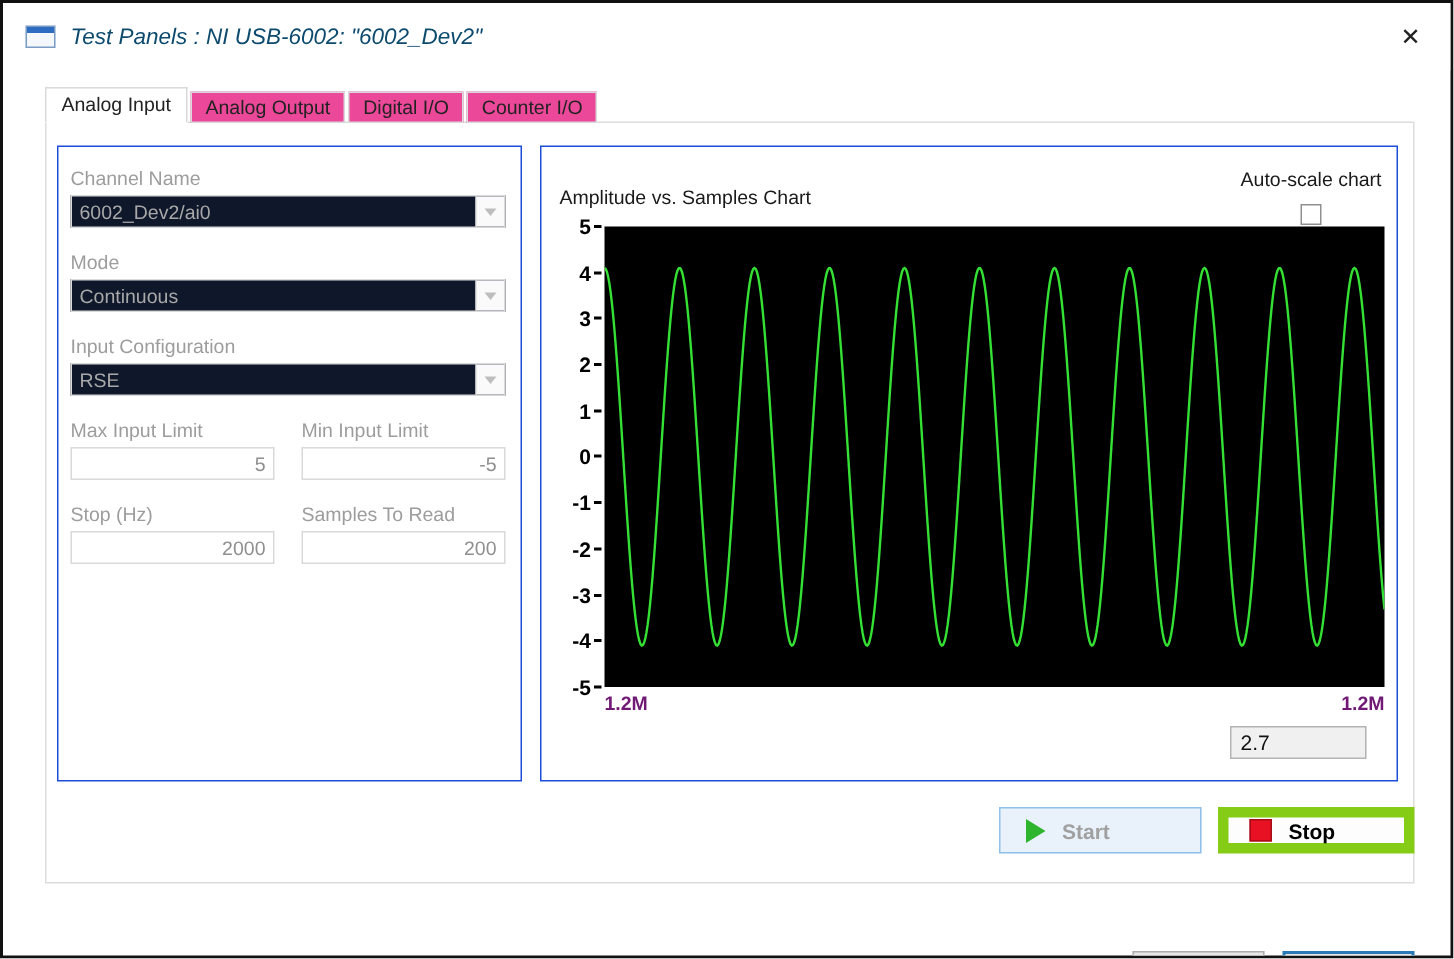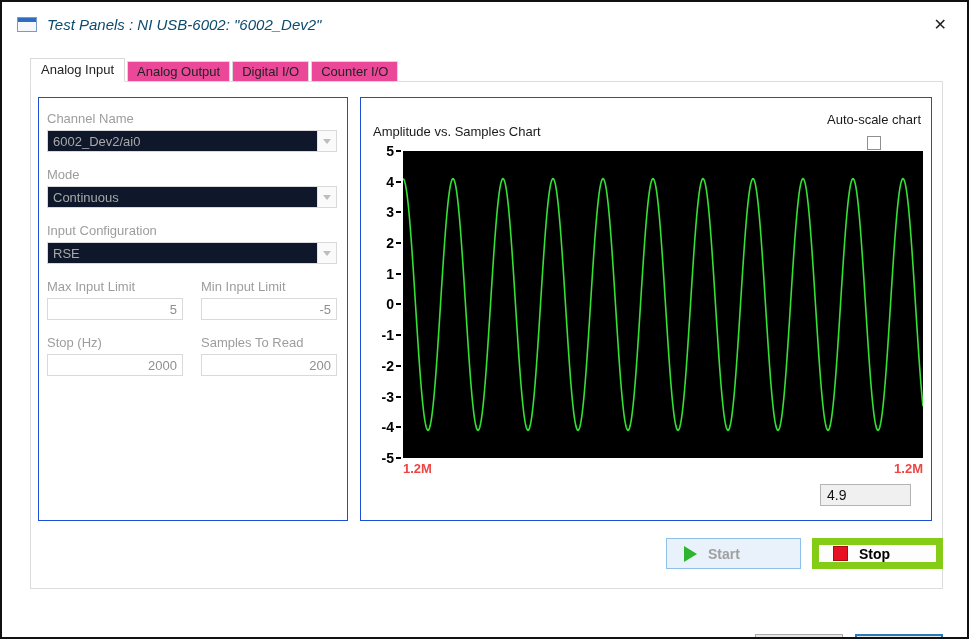--- a/index.html
+++ b/index.html
@@ -166,21 +166,21 @@
   .ytick { display: flex; align-items: center; height: 16px; }
   .ytick .lbl { font-size: 14px; font-weight: 600; color: #000; }
   .tickmark { width: 5px; height: 2px; background: #000; margin-left: 2px; }
   .x-axis {
     position: absolute;
     left: 42px; top: 363px;
     width: 520px;
     display: flex;
     justify-content: space-between;
   }
-  .x-axis span { font-size: 13px; font-weight: 700; color: #ef4444; }
+  .x-axis span { font-size: 13px; font-weight: 700; color: #701a75; }
   .value-box {
     position: absolute;
     left: 459px; top: 386px;
     width: 91px; height: 22px;
     background: #f0f0f0;
     border: 1px solid #b4b4b4;
     font-size: 14px;
     color: #111;
     display: flex;
     align-items: center;
@@ -374,21 +374,21 @@
         <svg id="wave-svg" viewBox="0 0 520 307" preserveAspectRatio="none">
           <polyline id="wave-line" fill="none" stroke-width="1.6" points="0.00,27.63 0.80,28.27 1.60,30.17 2.40,33.31 3.20,37.67 4.00,43.20 4.80,49.84 5.60,57.53 6.40,66.19 7.20,75.73 8.00,86.06 8.80,97.06 9.60,108.64 10.40,120.67 11.20,133.03 12.00,145.60 12.80,158.24 13.60,170.84 14.40,183.27 15.20,195.39 16.00,207.09 16.80,218.25 17.60,228.76 18.40,238.50 19.20,247.39 20.00,255.33 20.80,262.24 21.60,268.06 22.40,272.71 23.20,276.16 24.00,278.38 24.80,279.33 25.60,279.01 26.40,277.43 27.20,274.59 28.00,270.53 28.80,265.29 29.60,258.92 30.40,251.49 31.20,243.06 32.00,233.73 32.80,223.59 33.60,212.75 34.40,201.30 35.20,189.38 36.00,177.09 36.80,164.56 37.60,151.92 38.40,139.29 39.20,126.81 40.00,114.60 40.80,102.79 41.60,91.48 42.40,80.80 43.20,70.86 44.00,61.74 44.80,53.56 45.60,46.39 46.40,40.29 47.20,35.34 48.00,31.58 48.80,29.06 49.60,27.79 50.40,27.79 51.20,29.06 52.00,31.58 52.80,35.34 53.60,40.29 54.40,46.39 55.20,53.56 56.00,61.74 56.80,70.86 57.60,80.80 58.40,91.48 59.20,102.79 60.00,114.60 60.80,126.81 61.60,139.29 62.40,151.92 63.20,164.56 64.00,177.09 64.80,189.38 65.60,201.30 66.40,212.75 67.20,223.59 68.00,233.73 68.80,243.06 69.60,251.49 70.40,258.92 71.20,265.29 72.00,270.53 72.80,274.59 73.60,277.43 74.40,279.01 75.20,279.33 76.00,278.38 76.80,276.16 77.60,272.71 78.40,268.06 79.20,262.24 80.00,255.33 80.80,247.39 81.60,238.50 82.40,228.76 83.20,218.25 84.00,207.09 84.80,195.39 85.60,183.27 86.40,170.84 87.20,158.24 88.00,145.60 88.80,133.03 89.60,120.67 90.40,108.64 91.20,97.06 92.00,86.06 92.80,75.73 93.60,66.19 94.40,57.53 95.20,49.84 96.00,43.20 96.80,37.67 97.60,33.31 98.40,30.17 99.20,28.27 100.00,27.63 100.80,28.27 101.60,30.17 102.40,33.31 103.20,37.67 104.00,43.20 104.80,49.84 105.60,57.53 106.40,66.19 107.20,75.73 108.00,86.06 108.80,97.06 109.60,108.64 110.40,120.67 111.20,133.03 112.00,145.60 112.80,158.24 113.60,170.84 114.40,183.27 115.20,195.39 116.00,207.09 116.80,218.25 117.60,228.76 118.40,238.50 119.20,247.39 120.00,255.33 120.80,262.24 121.60,268.06 122.40,272.71 123.20,276.16 124.00,278.38 124.80,279.33 125.60,279.01 126.40,277.43 127.20,274.59 128.00,270.53 128.80,265.29 129.60,258.92 130.40,251.49 131.20,243.06 132.00,233.73 132.80,223.59 133.60,212.75 134.40,201.30 135.20,189.38 136.00,177.09 136.80,164.56 137.60,151.92 138.40,139.29 139.20,126.81 140.00,114.60 140.80,102.79 141.60,91.48 142.40,80.80 143.20,70.86 144.00,61.74 144.80,53.56 145.60,46.39 146.40,40.29 147.20,35.34 148.00,31.58 148.80,29.06 149.60,27.79 150.40,27.79 151.20,29.06 152.00,31.58 152.80,35.34 153.60,40.29 154.40,46.39 155.20,53.56 156.00,61.74 156.80,70.86 157.60,80.80 158.40,91.48 159.20,102.79 160.00,114.60 160.80,126.81 161.60,139.29 162.40,151.92 163.20,164.56 164.00,177.09 164.80,189.38 165.60,201.30 166.40,212.75 167.20,223.59 168.00,233.73 168.80,243.06 169.60,251.49 170.40,258.92 171.20,265.29 172.00,270.53 172.80,274.59 173.60,277.43 174.40,279.01 175.20,279.33 176.00,278.38 176.80,276.16 177.60,272.71 178.40,268.06 179.20,262.24 180.00,255.33 180.80,247.39 181.60,238.50 182.40,228.76 183.20,218.25 184.00,207.09 184.80,195.39 185.60,183.27 186.40,170.84 187.20,158.24 188.00,145.60 188.80,133.03 189.60,120.67 190.40,108.64 191.20,97.06 192.00,86.06 192.80,75.73 193.60,66.19 194.40,57.53 195.20,49.84 196.00,43.20 196.80,37.67 197.60,33.31 198.40,30.17 199.20,28.27 200.00,27.63 200.80,28.27 201.60,30.17 202.40,33.31 203.20,37.67 204.00,43.20 204.80,49.84 205.60,57.53 206.40,66.19 207.20,75.73 208.00,86.06 208.80,97.06 209.60,108.64 210.40,120.67 211.20,133.03 212.00,145.60 212.80,158.24 213.60,170.84 214.40,183.27 215.20,195.39 216.00,207.09 216.80,218.25 217.60,228.76 218.40,238.50 219.20,247.39 220.00,255.33 220.80,262.24 221.60,268.06 222.40,272.71 223.20,276.16 224.00,278.38 224.80,279.33 225.60,279.01 226.40,277.43 227.20,274.59 228.00,270.53 228.80,265.29 229.60,258.92 230.40,251.49 231.20,243.06 232.00,233.73 232.80,223.59 233.60,212.75 234.40,201.30 235.20,189.38 236.00,177.09 236.80,164.56 237.60,151.92 238.40,139.29 239.20,126.81 240.00,114.60 240.80,102.79 241.60,91.48 242.40,80.80 243.20,70.86 244.00,61.74 244.80,53.56 245.60,46.39 246.40,40.29 247.20,35.34 248.00,31.58 248.80,29.06 249.60,27.79 250.40,27.79 251.20,29.06 252.00,31.58 252.80,35.34 253.60,40.29 254.40,46.39 255.20,53.56 256.00,61.74 256.80,70.86 257.60,80.80 258.40,91.48 259.20,102.79 260.00,114.60 260.80,126.81 261.60,139.29 262.40,151.92 263.20,164.56 264.00,177.09 264.80,189.38 265.60,201.30 266.40,212.75 267.20,223.59 268.00,233.73 268.80,243.06 269.60,251.49 270.40,258.92 271.20,265.29 272.00,270.53 272.80,274.59 273.60,277.43 274.40,279.01 275.20,279.33 276.00,278.38 276.80,276.16 277.60,272.71 278.40,268.06 279.20,262.24 280.00,255.33 280.80,247.39 281.60,238.50 282.40,228.76 283.20,218.25 284.00,207.09 284.80,195.39 285.60,183.27 286.40,170.84 287.20,158.24 288.00,145.60 288.80,133.03 289.60,120.67 290.40,108.64 291.20,97.06 292.00,86.06 292.80,75.73 293.60,66.19 294.40,57.53 295.20,49.84 296.00,43.20 296.80,37.67 297.60,33.31 298.40,30.17 299.20,28.27 300.00,27.63 300.80,28.27 301.60,30.17 302.40,33.31 303.20,37.67 304.00,43.20 304.80,49.84 305.60,57.53 306.40,66.19 307.20,75.73 308.00,86.06 308.80,97.06 309.60,108.64 310.40,120.67 311.20,133.03 312.00,145.60 312.80,158.24 313.60,170.84 314.40,183.27 315.20,195.39 316.00,207.09 316.80,218.25 317.60,228.76 318.40,238.50 319.20,247.39 320.00,255.33 320.80,262.24 321.60,268.06 322.40,272.71 323.20,276.16 324.00,278.38 324.80,279.33 325.60,279.01 326.40,277.43 327.20,274.59 328.00,270.53 328.80,265.29 329.60,258.92 330.40,251.49 331.20,243.06 332.00,233.73 332.80,223.59 333.60,212.75 334.40,201.30 335.20,189.38 336.00,177.09 336.80,164.56 337.60,151.92 338.40,139.29 339.20,126.81 340.00,114.60 340.80,102.79 341.60,91.48 342.40,80.80 343.20,70.86 344.00,61.74 344.80,53.56 345.60,46.39 346.40,40.29 347.20,35.34 348.00,31.58 348.80,29.06 349.60,27.79 350.40,27.79 351.20,29.06 352.00,31.58 352.80,35.34 353.60,40.29 354.40,46.39 355.20,53.56 356.00,61.74 356.80,70.86 357.60,80.80 358.40,91.48 359.20,102.79 360.00,114.60 360.80,126.81 361.60,139.29 362.40,151.92 363.20,164.56 364.00,177.09 364.80,189.38 365.60,201.30 366.40,212.75 367.20,223.59 368.00,233.73 368.80,243.06 369.60,251.49 370.40,258.92 371.20,265.29 372.00,270.53 372.80,274.59 373.60,277.43 374.40,279.01 375.20,279.33 376.00,278.38 376.80,276.16 377.60,272.71 378.40,268.06 379.20,262.24 380.00,255.33 380.80,247.39 381.60,238.50 382.40,228.76 383.20,218.25 384.00,207.09 384.80,195.39 385.60,183.27 386.40,170.84 387.20,158.24 388.00,145.60 388.80,133.03 389.60,120.67 390.40,108.64 391.20,97.06 392.00,86.06 392.80,75.73 393.60,66.19 394.40,57.53 395.20,49.84 396.00,43.20 396.80,37.67 397.60,33.31 398.40,30.17 399.20,28.27 400.00,27.63 400.80,28.27 401.60,30.17 402.40,33.31 403.20,37.67 404.00,43.20 404.80,49.84 405.60,57.53 406.40,66.19 407.20,75.73 408.00,86.06 408.80,97.06 409.60,108.64 410.40,120.67 411.20,133.03 412.00,145.60 412.80,158.24 413.60,170.84 414.40,183.27 415.20,195.39 416.00,207.09 416.80,218.25 417.60,228.76 418.40,238.50 419.20,247.39 420.00,255.33 420.80,262.24 421.60,268.06 422.40,272.71 423.20,276.16 424.00,278.38 424.80,279.33 425.60,279.01 426.40,277.43 427.20,274.59 428.00,270.53 428.80,265.29 429.60,258.92 430.40,251.49 431.20,243.06 432.00,233.73 432.80,223.59 433.60,212.75 434.40,201.30 435.20,189.38 436.00,177.09 436.80,164.56 437.60,151.92 438.40,139.29 439.20,126.81 440.00,114.60 440.80,102.79 441.60,91.48 442.40,80.80 443.20,70.86 444.00,61.74 444.80,53.56 445.60,46.39 446.40,40.29 447.20,35.34 448.00,31.58 448.80,29.06 449.60,27.79 450.40,27.79 451.20,29.06 452.00,31.58 452.80,35.34 453.60,40.29 454.40,46.39 455.20,53.56 456.00,61.74 456.80,70.86 457.60,80.80 458.40,91.48 459.20,102.79 460.00,114.60 460.80,126.81 461.60,139.29 462.40,151.92 463.20,164.56 464.00,177.09 464.80,189.38 465.60,201.30 466.40,212.75 467.20,223.59 468.00,233.73 468.80,243.06 469.60,251.49 470.40,258.92 471.20,265.29 472.00,270.53 472.80,274.59 473.60,277.43 474.40,279.01 475.20,279.33 476.00,278.38 476.80,276.16 477.60,272.71 478.40,268.06 479.20,262.24 480.00,255.33 480.80,247.39 481.60,238.50 482.40,228.76 483.20,218.25 484.00,207.09 484.80,195.39 485.60,183.27 486.40,170.84 487.20,158.24 488.00,145.60 488.80,133.03 489.60,120.67 490.40,108.64 491.20,97.06 492.00,86.06 492.80,75.73 493.60,66.19 494.40,57.53 495.20,49.84 496.00,43.20 496.80,37.67 497.60,33.31 498.40,30.17 499.20,28.27 500.00,27.63 500.80,28.27 501.60,30.17 502.40,33.31 503.20,37.67 504.00,43.20 504.80,49.84 505.60,57.53 506.40,66.19 507.20,75.73 508.00,86.06 508.80,97.06 509.60,108.64 510.40,120.67 511.20,133.03 512.00,145.60 512.80,158.24 513.60,170.84 514.40,183.27 515.20,195.39 516.00,207.09 516.80,218.25 517.60,228.76 518.40,238.50 519.20,247.39 520.00,255.33" stroke="#35e035"></polyline>
         </svg>
       </div>
 
       <div class="x-axis">
         <span>1.2M</span>
         <span>1.2M</span>
       </div>
 
-      <div class="value-box">4.9</div>
+      <div class="value-box">2.7</div>
 
     </div>
 
     <div class="start-btn">
       <span class="play-icon"></span>
       <span class="start-label">Start</span>
     </div>
     <div class="stop-btn">
       <span class="stop-icon"></span>
       <span class="stop-label">Stop</span>

